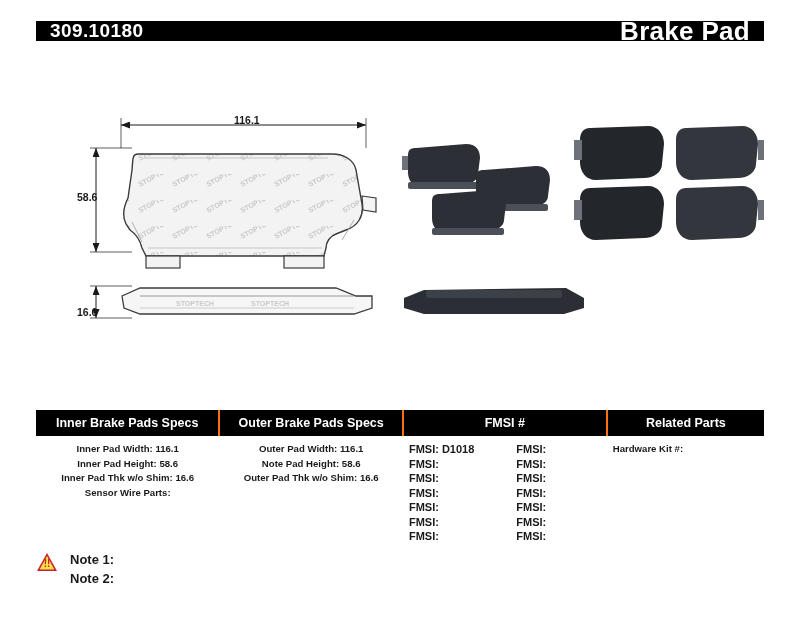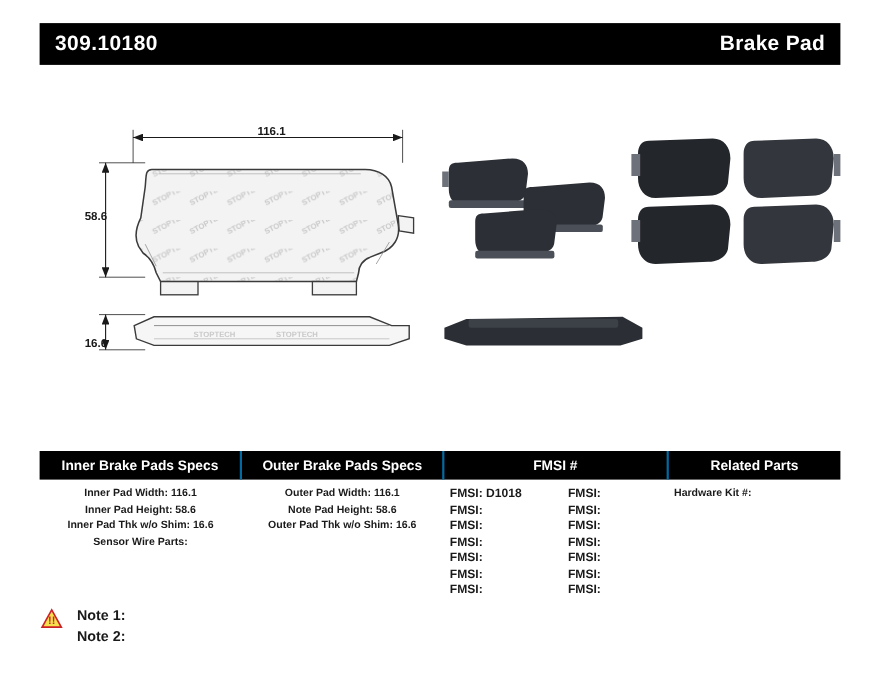--- a/index.html
+++ b/index.html
@@ -13,36 +13,36 @@
     position: relative;
     width: 800px; height: 619px;
     background: #ffffff;
     overflow: hidden;
   }
 
   
   .header {
     position: absolute;
     left: 36px; top: 21px;
-    width: 728px; height: 38px;
+    width: 728px; height: 20px;
     background: #000000;
     display: flex;
     align-items: center;
     justify-content: space-between;
     padding: 0 14px;
   }
   .header .part-number {
     color: #ffffff;
     font-size: 19px;
     font-weight: bold;
     letter-spacing: 0.4px;
   }
   .header .doc-title {
     color: #ffffff;
-    font-size: 19px;
+    font-size: 26px;
     font-weight: bold;
     letter-spacing: 0.3px;
   }
 
   
   .drawing-area {
     position: absolute;
     left: 36px; top: 70px;
     width: 728px; height: 320px;
   }
@@ -67,21 +67,21 @@
     table-layout: fixed;
   }
   .spec-table th {
     background: #000000;
     color: #ffffff;
     font-size: 12.5px;
     font-weight: bold;
     height: 26px;
     text-align: center;
     border-left: 2px solid #ffffff;
-    border-right: 2px solid #0369a1;
+    border-right: 2px solid #f97316;
   }
   .spec-table th:first-child { border-left: none; }
   .spec-table th:last-child { border-right: none; text-align: center; }
   .spec-table td {
     vertical-align: top;
     padding: 6px 6px 0 6px;
     font-size: 9.6px;
     color: #1a1a1a;
   }
   .row-line {

